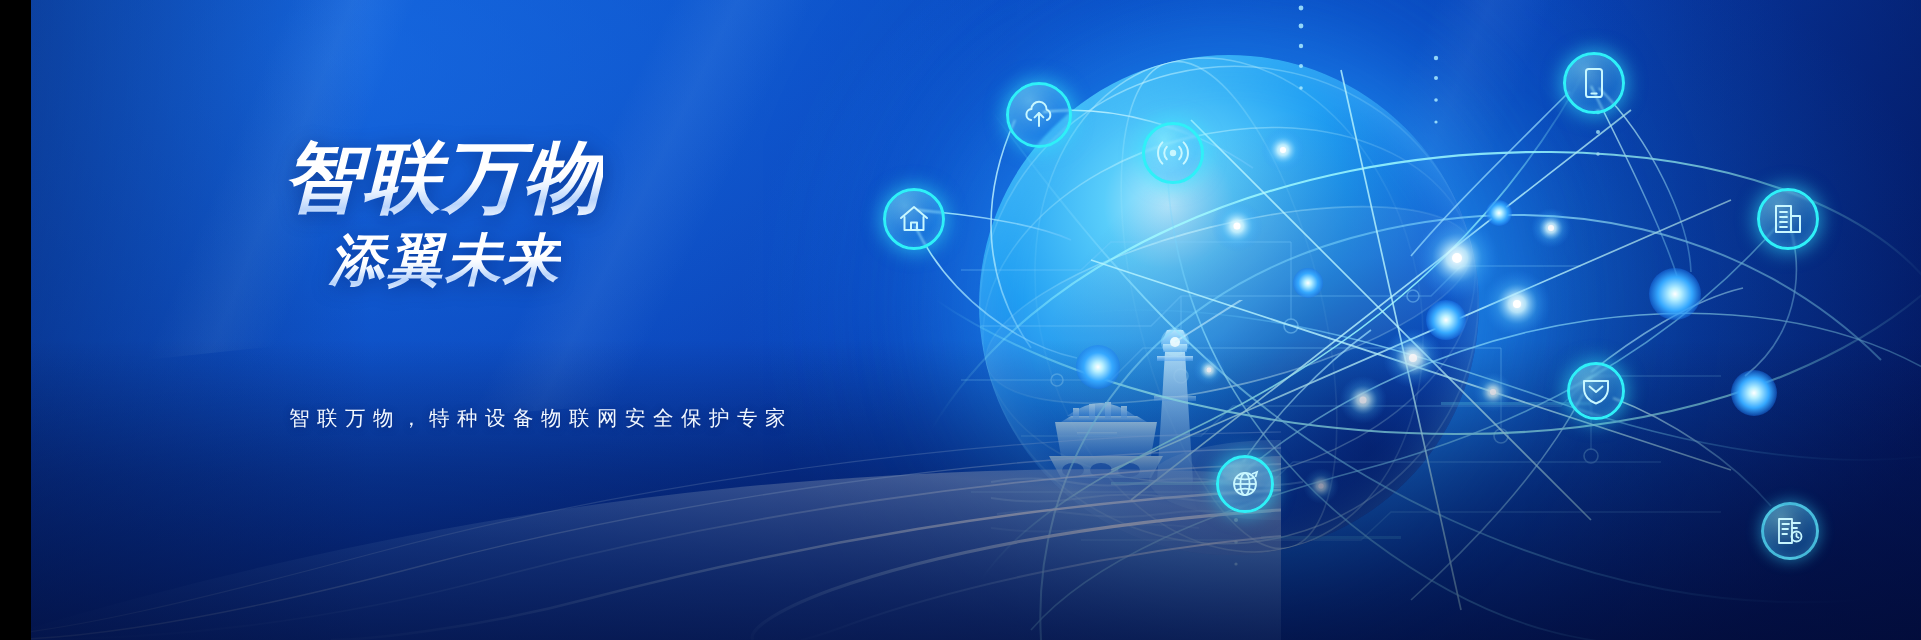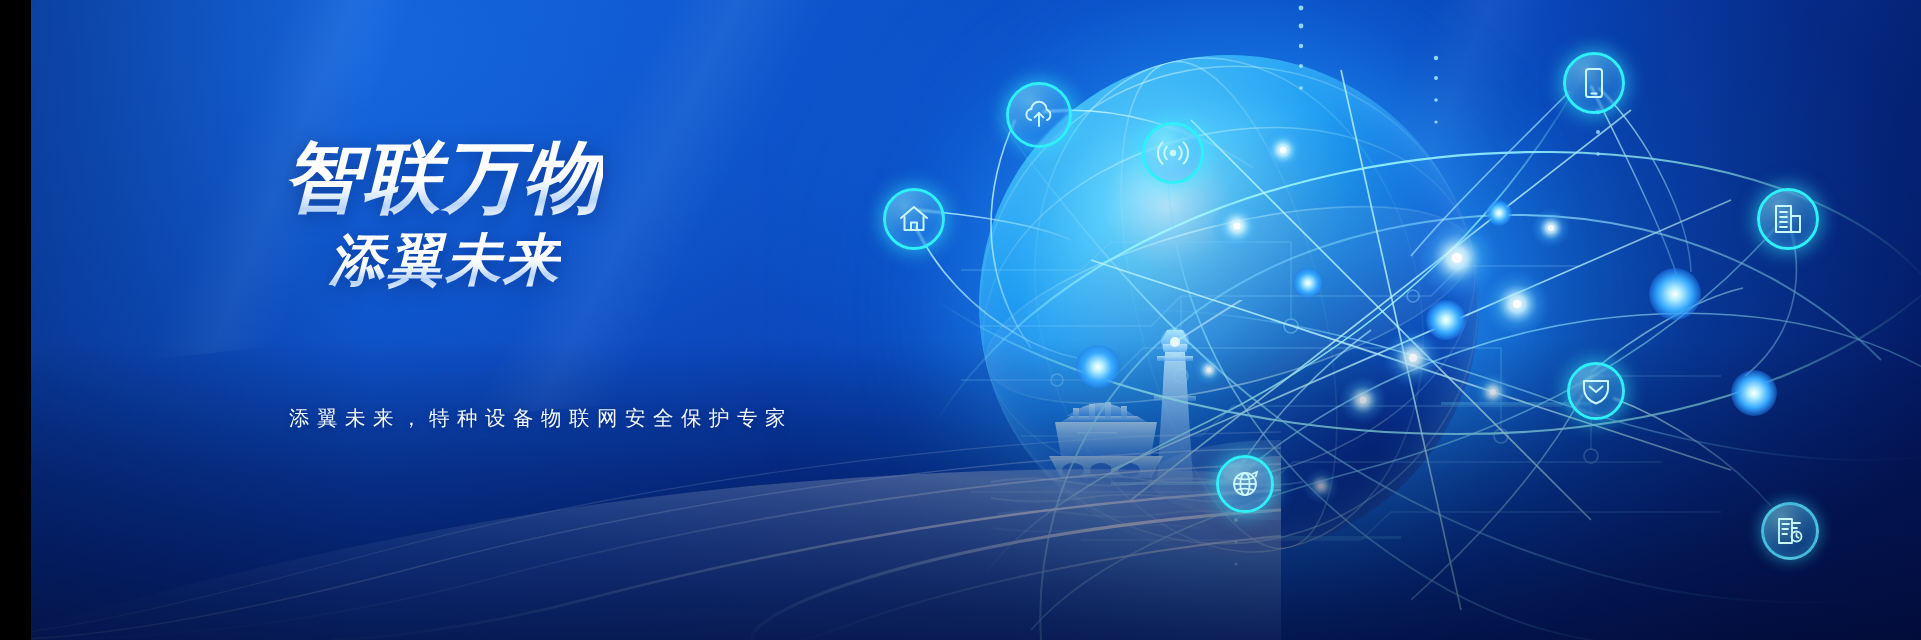--- a/index.html
+++ b/index.html
@@ -469,15 +469,15 @@
 
   <div id="headline">
     <span class="hl-row">
       <span class="hl hl-1">智联万物</span>
     </span>
     <span class="hl-row">
       <span class="hl hl-2">添翼未来</span>
     </span>
   </div>
 
-  <div id="subtitle">添翼未来，特种设备物联网安全保护专家</div>
+  <div id="subtitle">智联万物，特种设备物联网安全保护专家</div>
 
 </div>
 
 </body></html>

